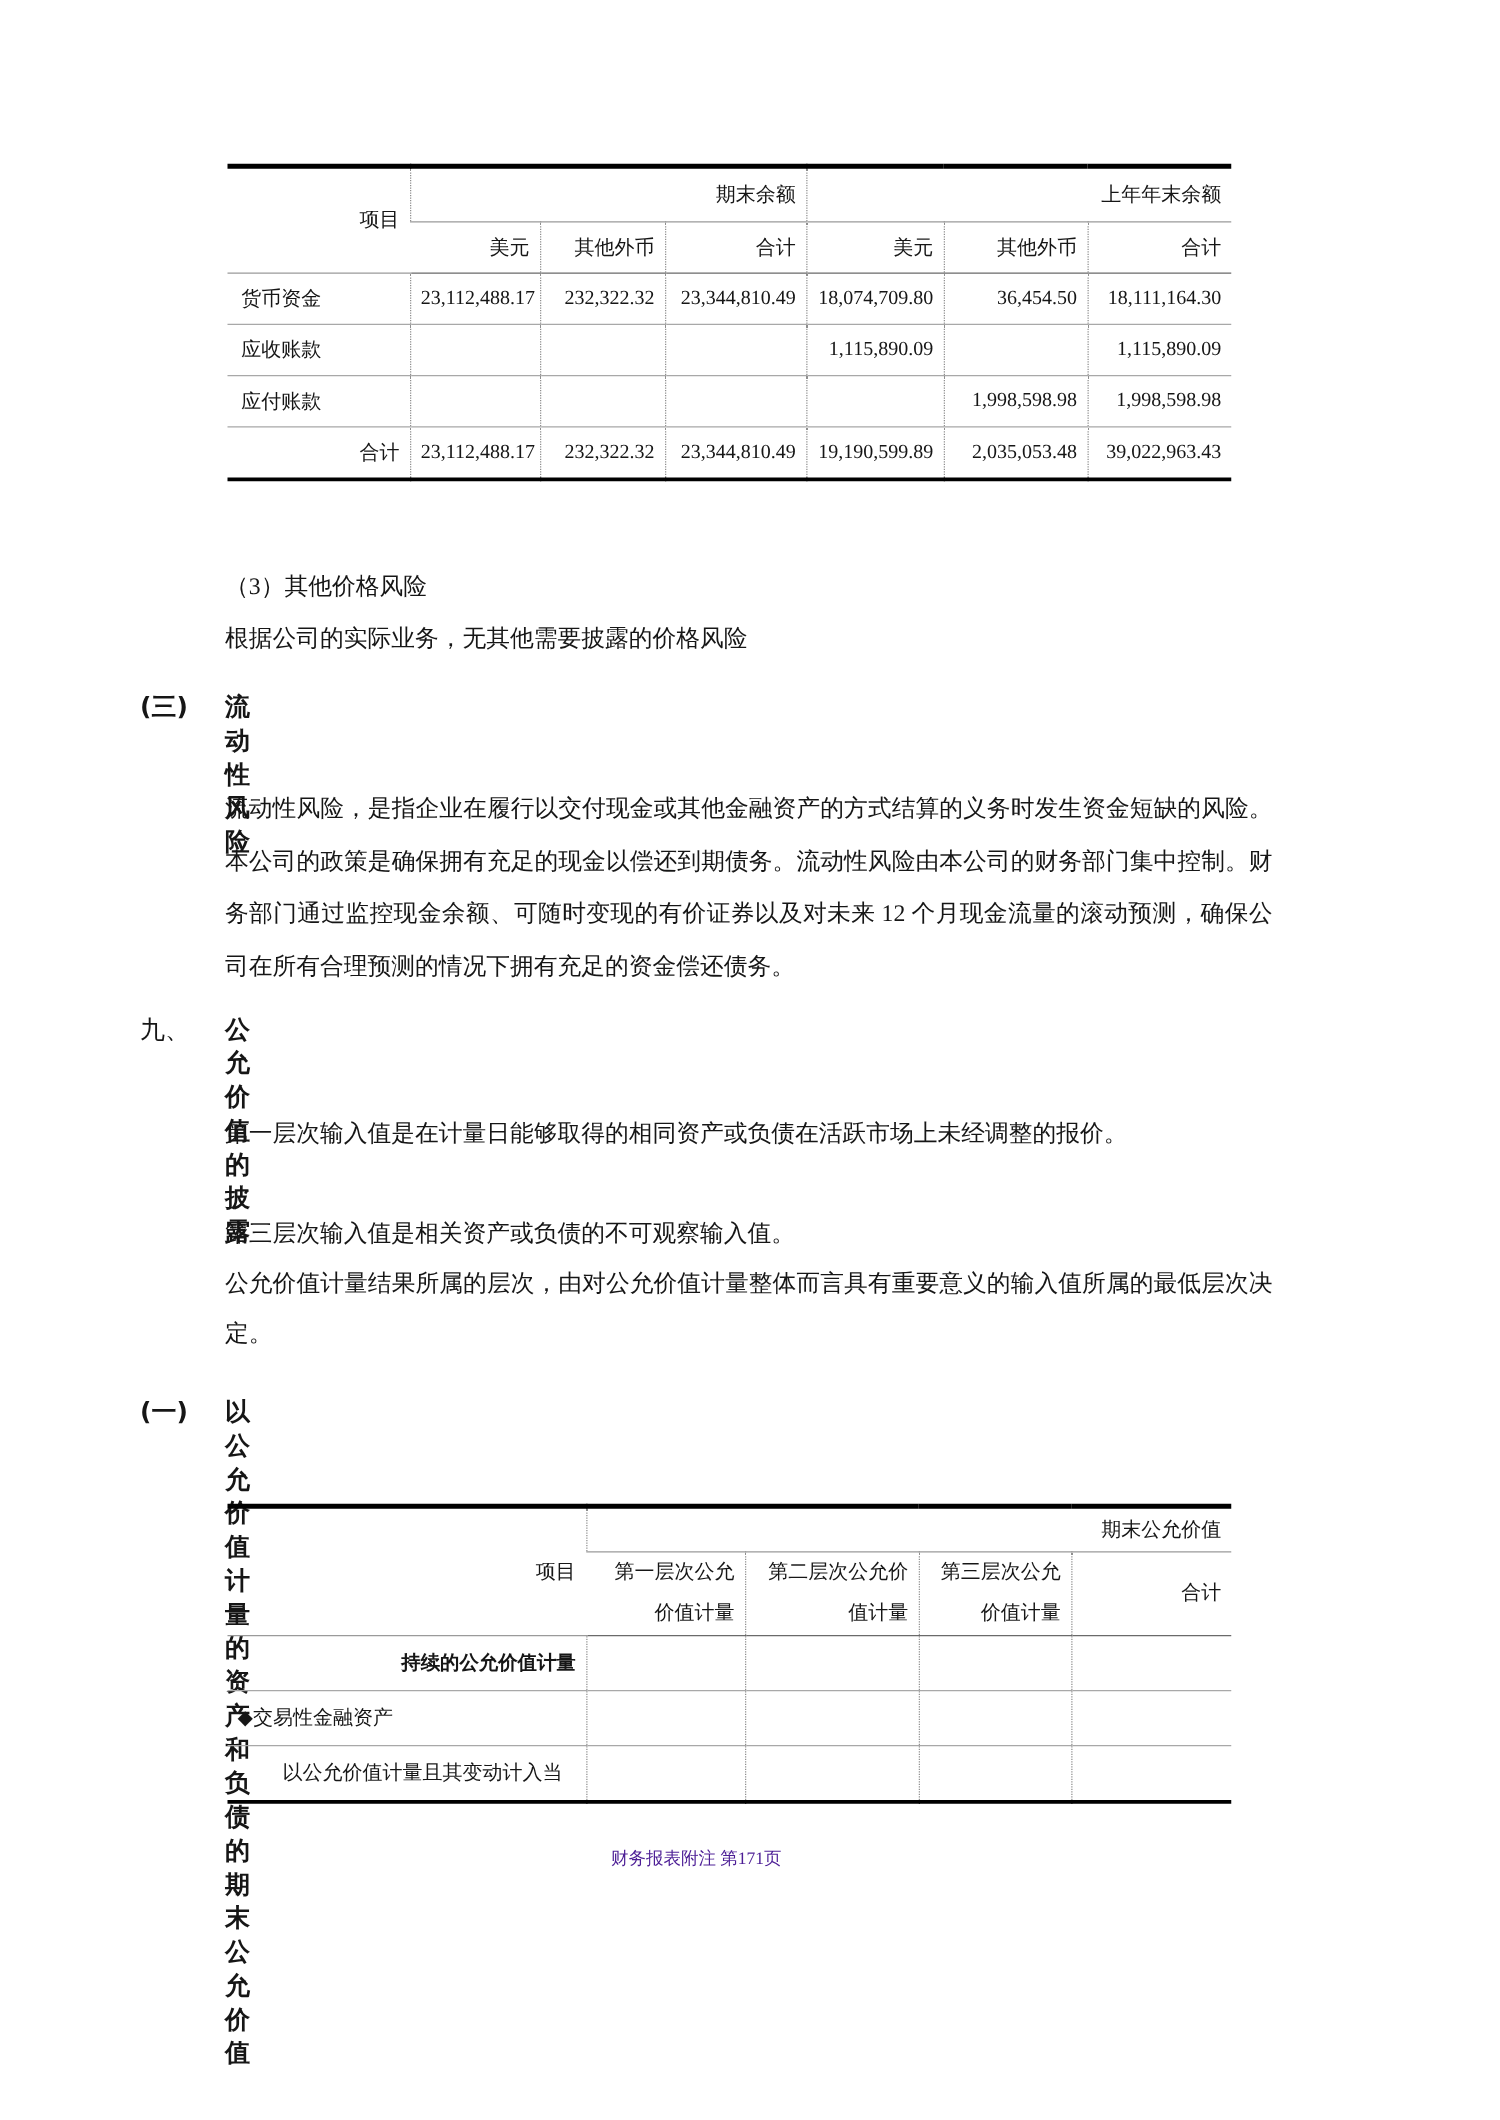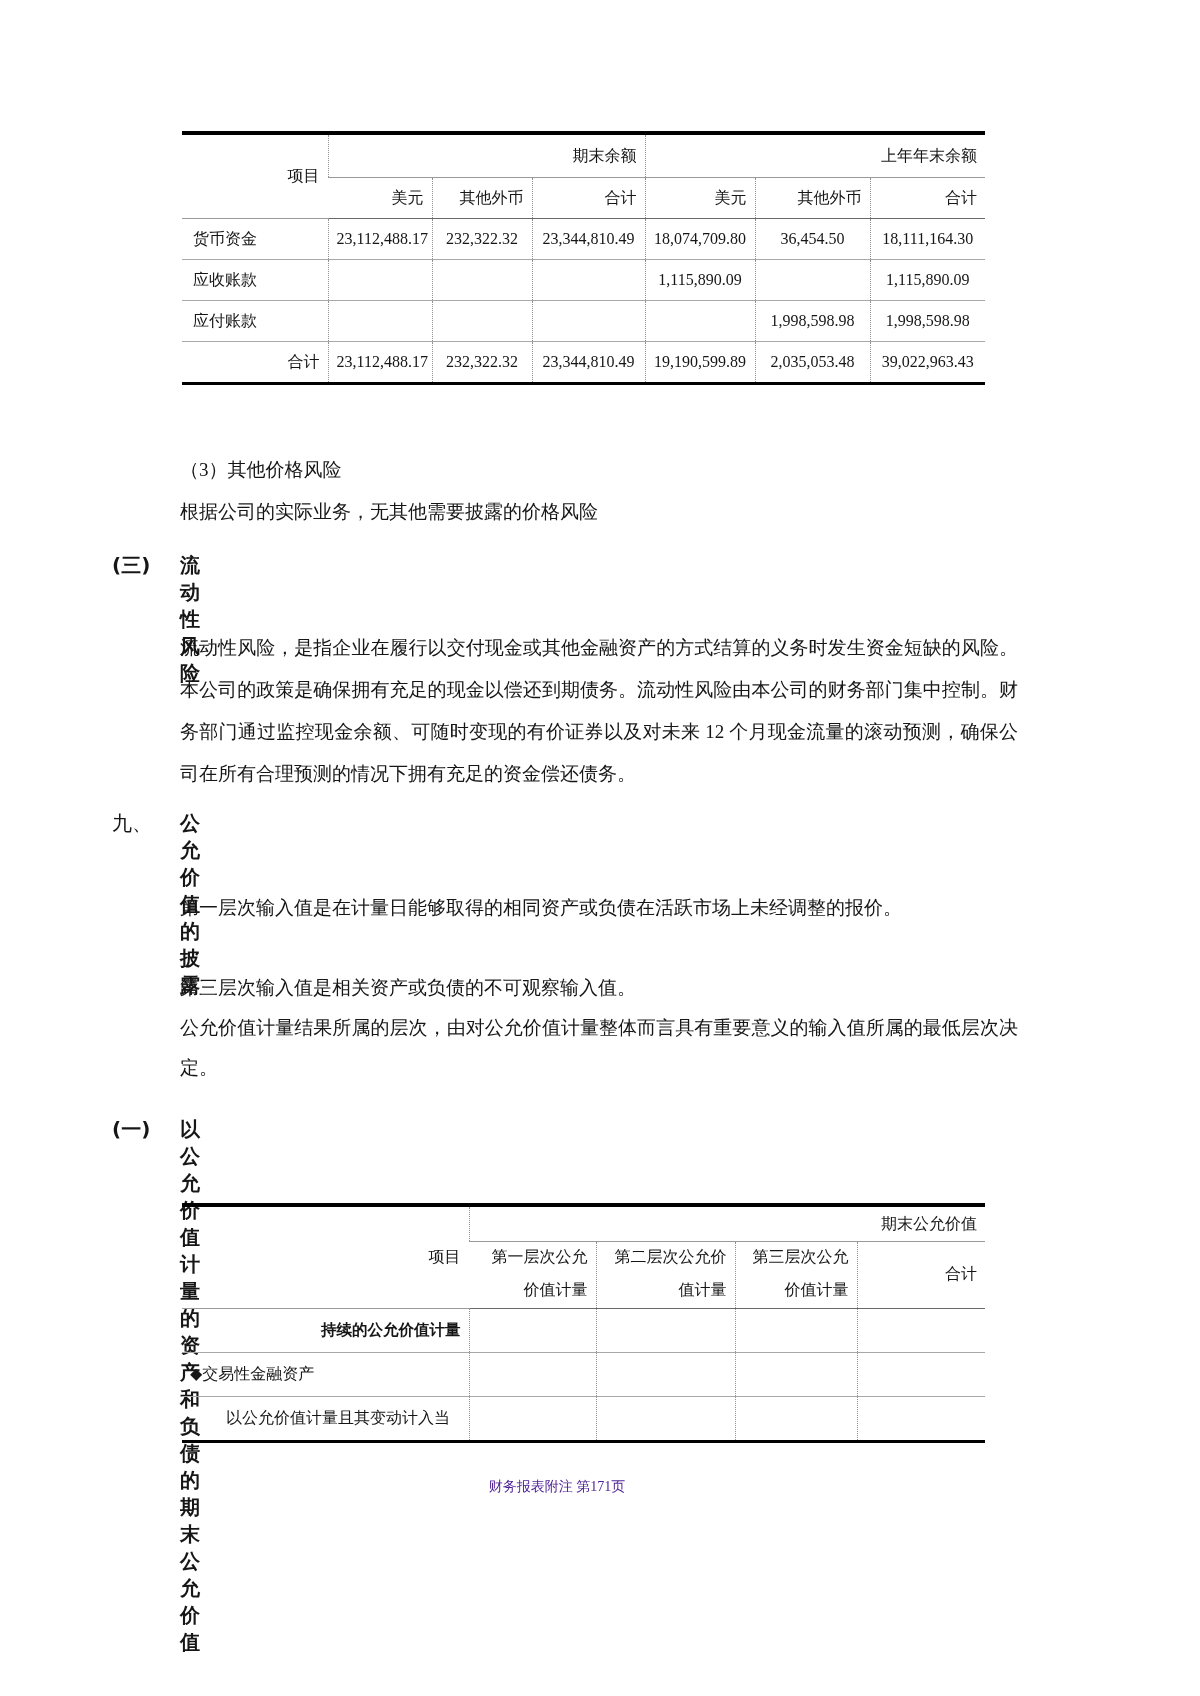--- a/index.html
+++ b/index.html
@@ -8,21 +8,21 @@
     width:1200px;height:1696px;
     margin:0 auto;
     background:#ffffff;
     font-family:"Liberation Serif","DejaVu Serif",serif;
     color:#161616;
     overflow:hidden;
   }
   
   table{border-collapse:collapse;table-layout:fixed;font-size:16px;color:#161616;}
   td,th{font-weight:normal;padding:0 8px;overflow:hidden;white-space:nowrap;}
-  .num{text-align:center;}
+  .num{text-align:right;}
   .ctr{text-align:right;}
 
   
   .t1{
     position:absolute;top:131px;left:182px;width:803px;
     border-top:4px solid #000;border-bottom:3px solid #000;
   }
   .t1 th,.t1 td{border-left:1px dotted #8f8f8f;}
   .t1 tr > *:first-child{border-left:none;}
   .t1 .hrow1 th{height:42px;border-bottom:1px solid #9a9a9a;}

